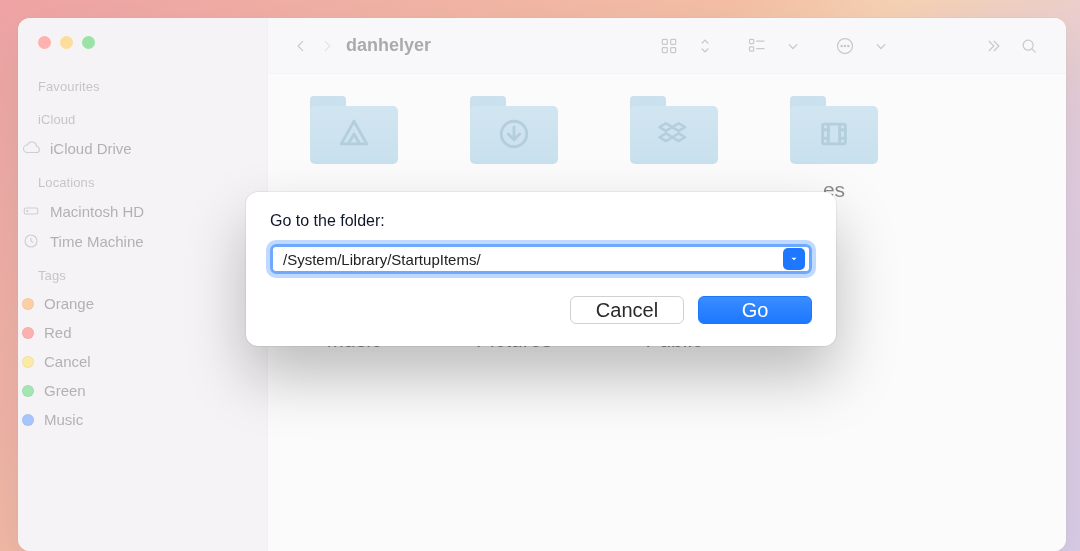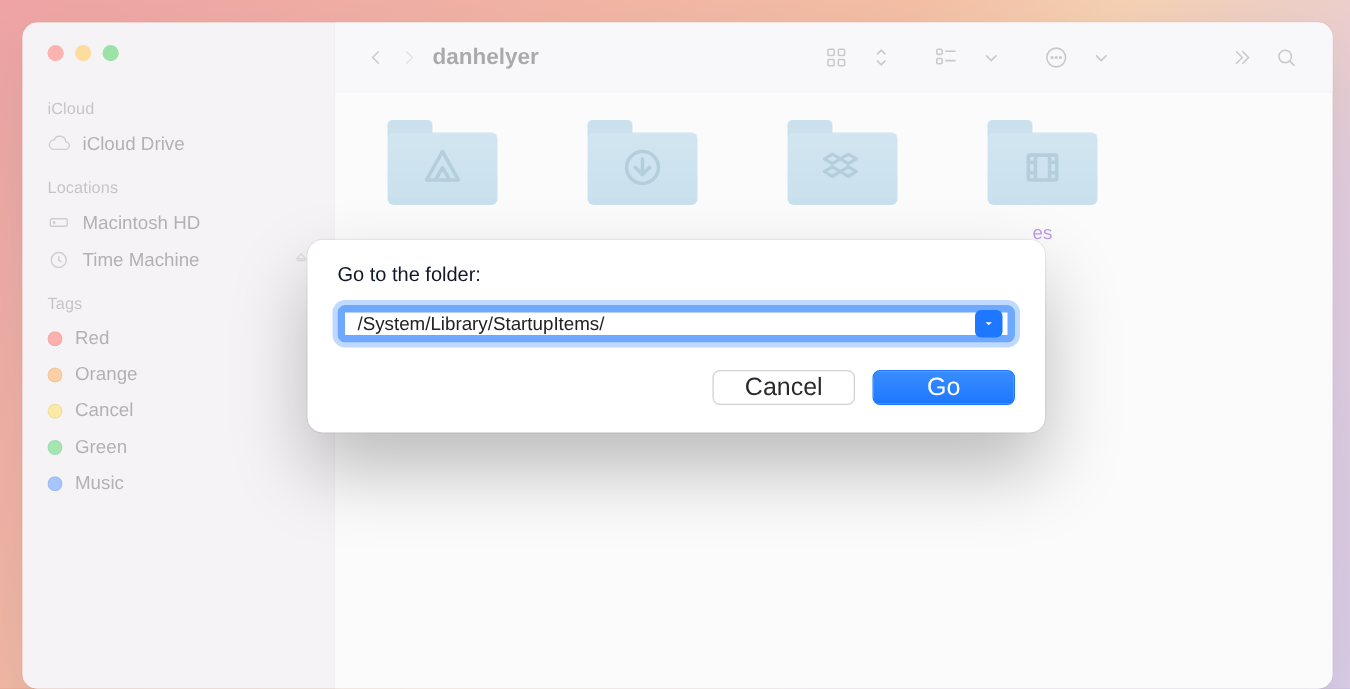--- a/index.html
+++ b/index.html
@@ -38,21 +38,21 @@
   .sb-section-title {
     color: #888;
     font-size: 13px;
     font-weight: 500;
     padding: 12px 20px 6px 20px;
     letter-spacing: 0.1px;
   }
   .sb-item {
     display: flex; align-items: center;
     gap: 10px;
-    padding: 6px 20px;
+    padding: 6px 4px;
     color: #5a5a5e;
     cursor: default;
   }
   .sb-item .sb-icon { width: 18px; height: 18px; flex-shrink:0; display:flex; align-items:center; justify-content:center; }
   .sb-item .sb-icon svg { width:18px; height:18px; stroke:#9a9aa0; fill:none; stroke-width:1.5; }
   .sb-item-eject { margin-left:auto; }
   .tag-dot { width:12px; height:12px; border-radius:50%; border:1px solid rgba(0,0,0,0.1); }
 
   
   .main { flex:1; display:flex; flex-direction:column; background:#fff; }
@@ -91,21 +91,21 @@
   .folder-tab {
     position:absolute; top:4px; left:0; width:36px; height:14px;
     background:#91c5de; border-radius:4px 4px 0 0;
   }
   .folder-glyph {
     position:absolute; inset:0 0 0 0; top:12px;
     display:flex; align-items:center; justify-content:center;
     color:#5f9bb8;
   }
   .folder-glyph svg { width:34px; height:34px; fill:none; stroke:#5f9bb8; stroke-width:2; stroke-linecap:round; stroke-linejoin:round; }
-  .folder-label { font-size:15px; color:#6d28d9; }
+  .folder-label { font-size:21px; color:#000000; }
 
   
   .dim-overlay {
     position:absolute; inset:0;
     background: rgba(250, 248, 250, 0.55);
     pointer-events:none;
   }
 
   
   .sheet {
@@ -115,21 +115,21 @@
     width: 590px;
     background:#fff;
     border-radius: 12px;
     box-shadow: 0 30px 60px rgba(0,0,0,0.25), 0 0 0 1px rgba(0,0,0,0.05);
     padding: 20px 24px 22px 24px;
   }
   .sheet-label { font-size:16px; color:#0f172a; margin-bottom:14px; }
   .combo {
     position:relative;
     display:flex; align-items:center;
-    border:6px solid #d946ef;
+    border:3px solid #d946ef;
     border-radius:6px;
     box-shadow: 0 0 0 4px rgba(25,118,255,0.28);
     border-color:#6ea8ff;
     height:30px;
   }
   .combo input {
     flex:1; border:none; outline:none;
     padding: 0 10px;
     font-size:15px;
     color:#222;
@@ -167,20 +167,21 @@
 
 <div class="finder-window">
 
   <aside class="sidebar">
     <div class="traffic-lights">
       <div class="tl tl-close"></div>
       <div class="tl tl-min"></div>
       <div class="tl tl-max"></div>
     </div>
 
+    <div class="sb-section-title">Favourites</div>
 
     <div class="sb-section-title">iCloud</div>
     <div class="sb-item">
       <span class="sb-icon">
         <svg viewBox="0 0 24 24">
             <path d="M7 18a5 5 0 0 1 0-10 6.5 6.5 0 0 1 12.5 2 4 4 0 0 1-.5 8H7z"></path>
           </svg>
       </span>
       <span>iCloud Drive</span>
     </div>
@@ -205,26 +206,26 @@
       <span>Time Machine</span>
       <span class="sb-item-eject">
         <svg width="12" height="12" viewBox="0 0 24 24" stroke="#b5b5ba" fill="none" stroke-width="2">
             <path d="M5 15h14M12 4l7 8H5l7-8z"></path>
           </svg>
       </span>
     </div>
 
     <div class="sb-section-title">Tags</div>
     <div class="sb-item">
+      <span class="tag-dot" style="background:#ff9e3d"></span>
+      <span>Orange</span>
+    </div>
+    <div class="sb-item">
       <span class="tag-dot" style="background:#ff5b52"></span>
       <span>Red</span>
-    </div>
-    <div class="sb-item">
-      <span class="tag-dot" style="background:#ff9e3d"></span>
-      <span>Orange</span>
     </div>
     <div class="sb-item">
       <span class="tag-dot" style="background:#ffd93d"></span>
       <span>Cancel</span>
     </div>
     <div class="sb-item">
       <span class="tag-dot" style="background:#3fcf5b"></span>
       <span>Green</span>
     </div>
     <div class="sb-item">

